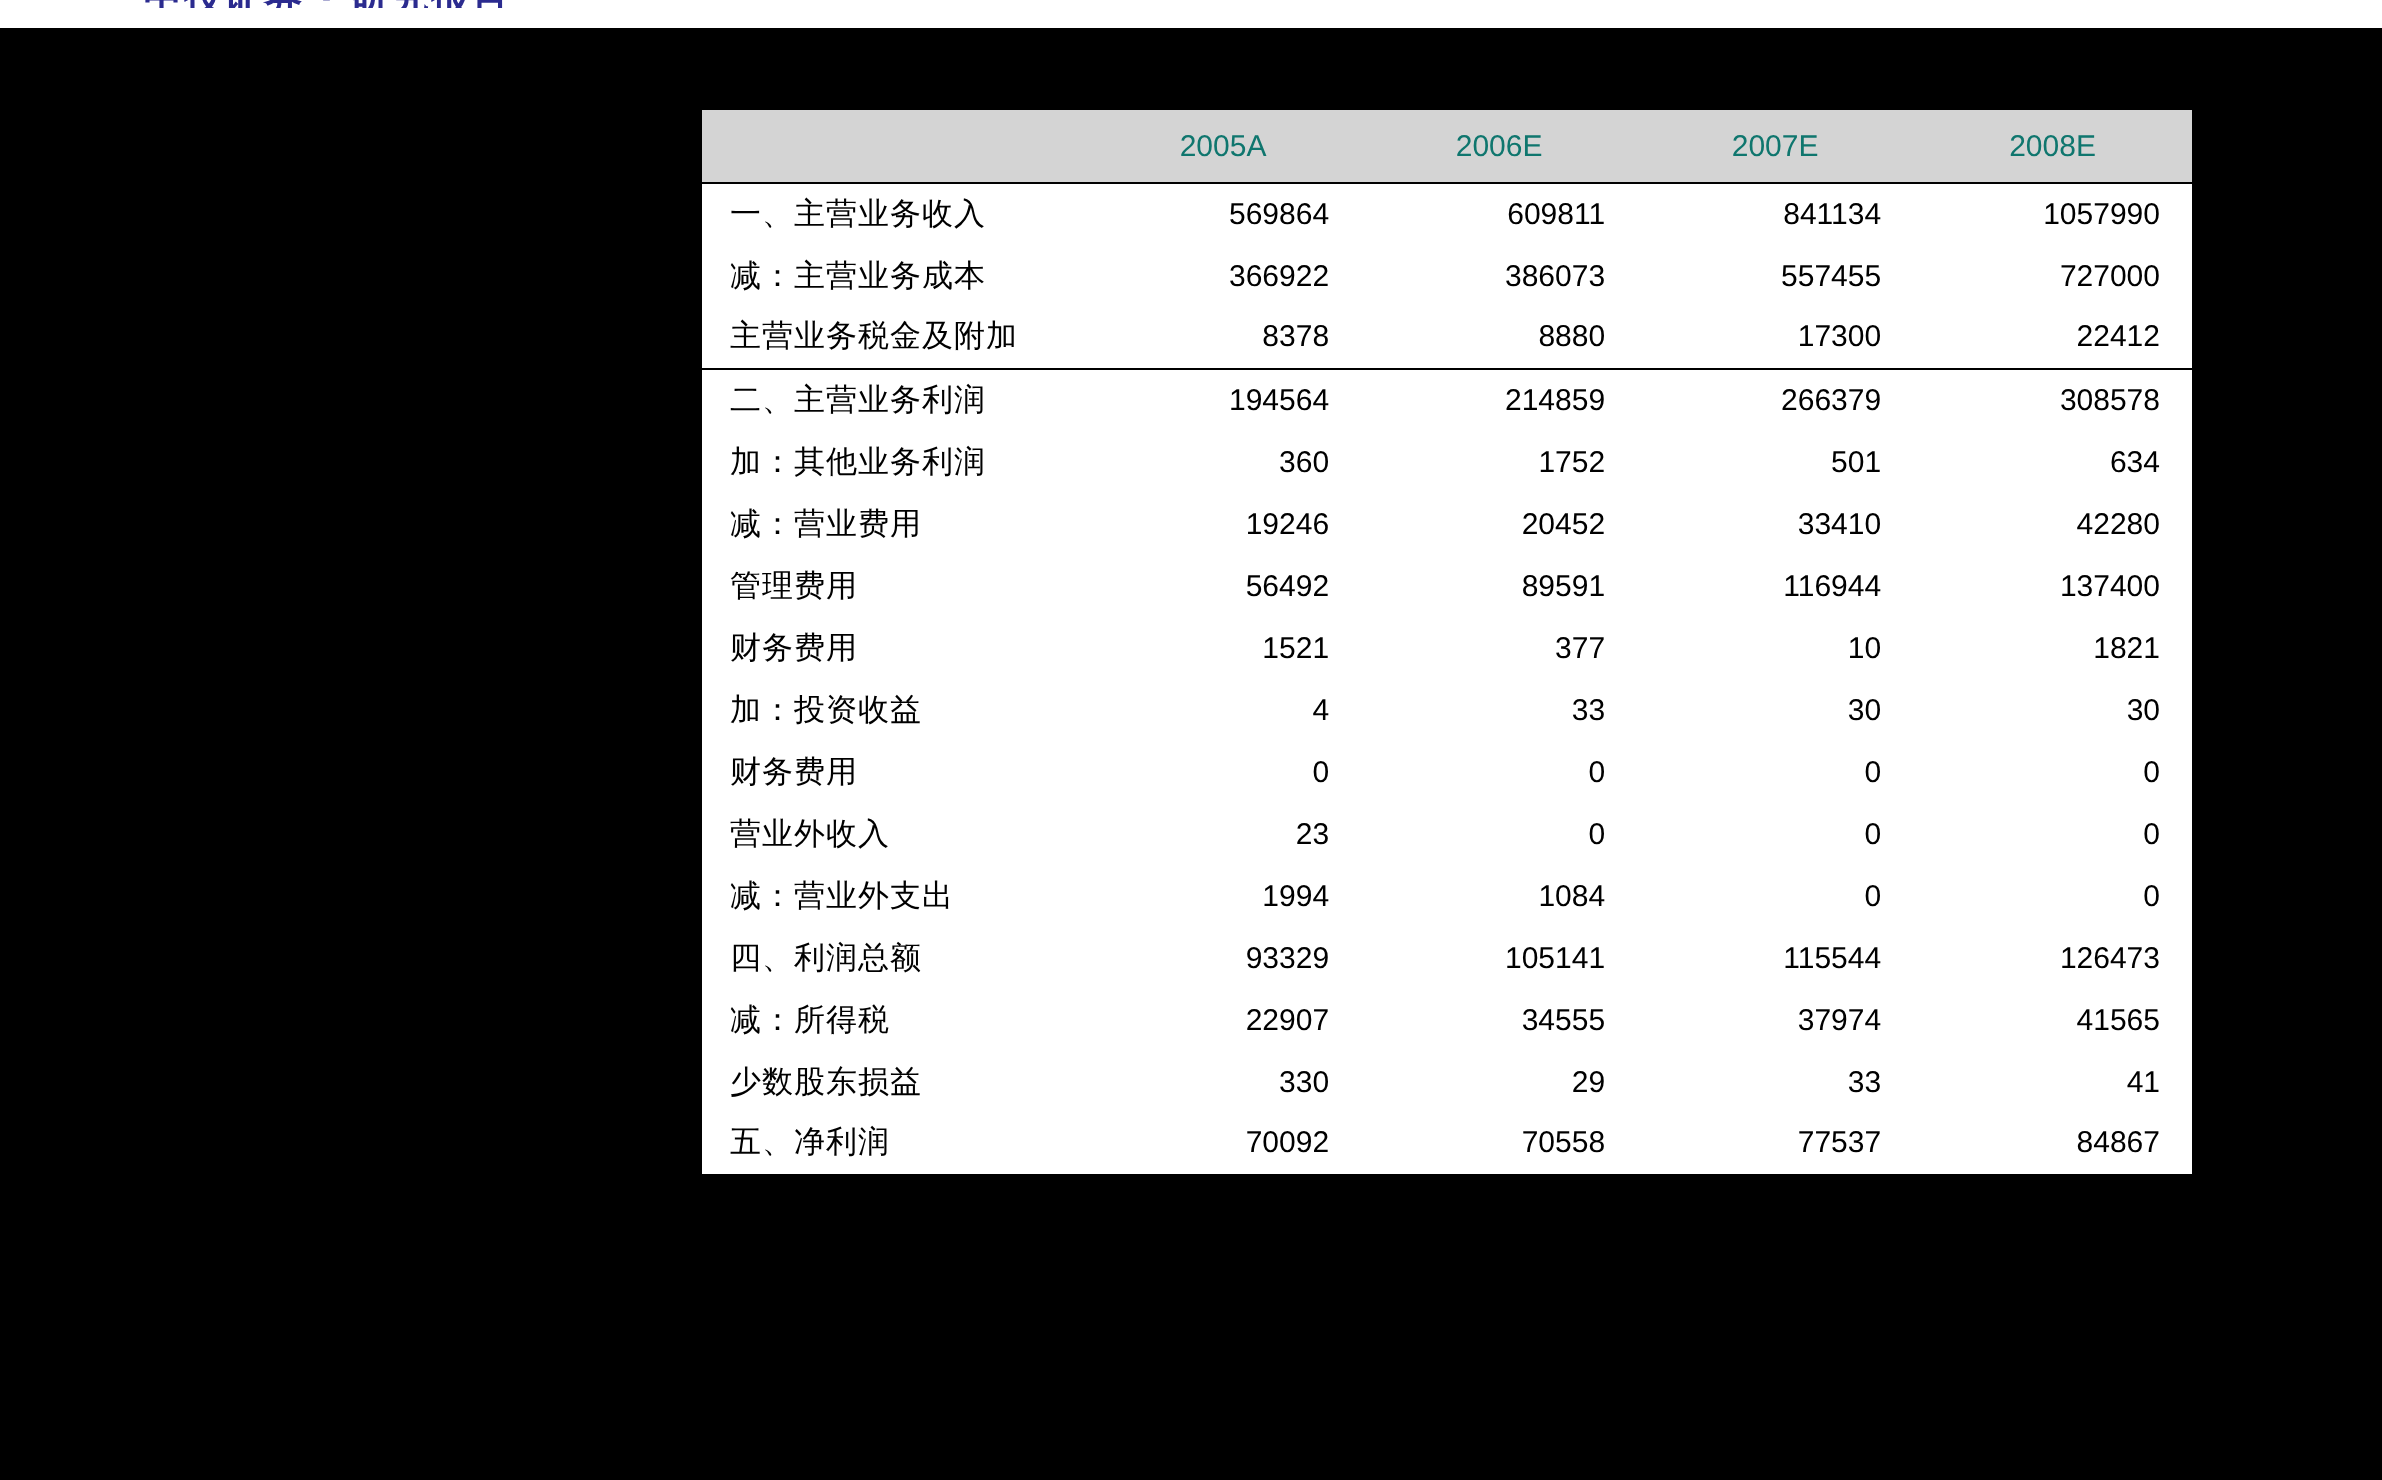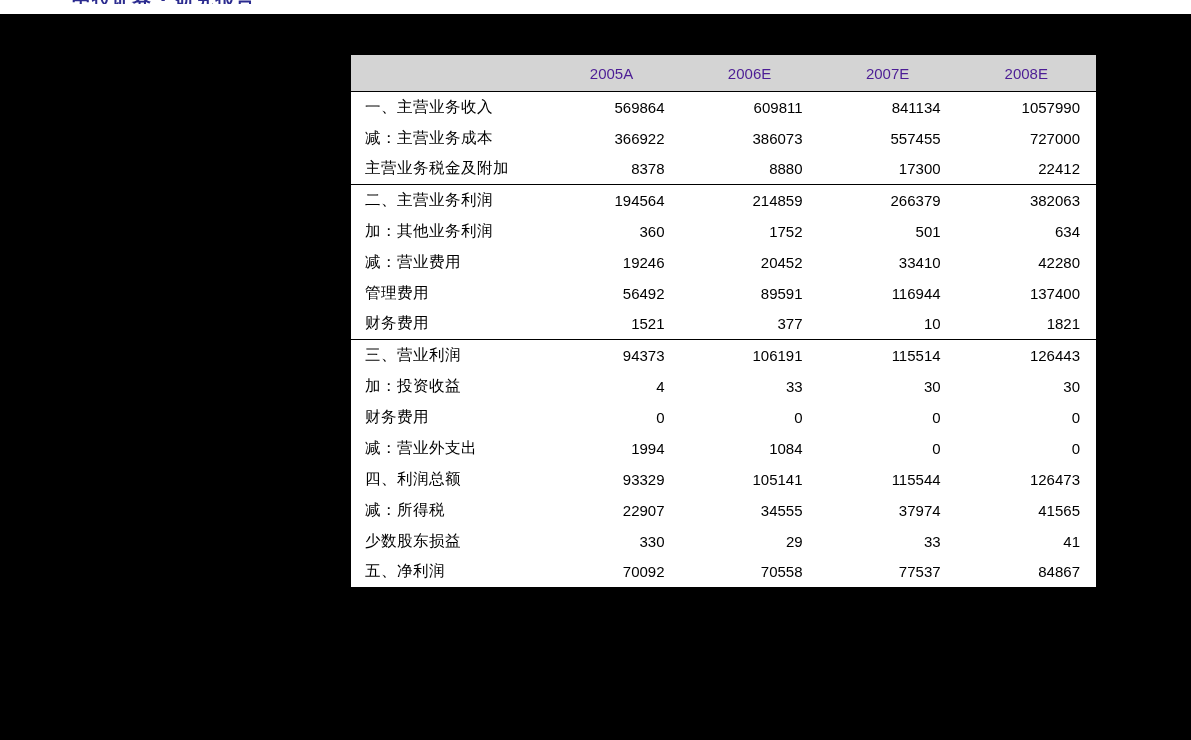--- a/index.html
+++ b/index.html
@@ -68,21 +68,21 @@
     color: #000000;
   }
 
   table.fin thead th {
     background: #d4d4d4;
     font-weight: normal;
     height: 34px;
     text-align: center;
     font-family: "Liberation Sans", sans-serif;
     font-size: 15px;
-    color: #4c1d95;
+    color: #0f766e;
     border-top: 1.5px solid #000000;
     border-bottom: 1.5px solid #000000;
   }
 
   table.fin th.label-col {
     width: 205px;
   }
   table.fin td.label-col {
     width: 205px;
     text-align: left;
@@ -150,21 +150,21 @@
           <td class="num">8378</td>
           <td class="num">8880</td>
           <td class="num">17300</td>
           <td class="num">22412</td>
         </tr>
         <tr class="sect-top">
           <td class="label-col">二、主营业务利润</td>
           <td class="num">194564</td>
           <td class="num">214859</td>
           <td class="num">266379</td>
-          <td class="num">382063</td>
+          <td class="num">308578</td>
         </tr>
         <tr class="">
           <td class="label-col">加：其他业务利润</td>
           <td class="num">360</td>
           <td class="num">1752</td>
           <td class="num">501</td>
           <td class="num">634</td>
         </tr>
         <tr class="">
           <td class="label-col">减：营业费用</td>
@@ -180,37 +180,37 @@
           <td class="num">116944</td>
           <td class="num">137400</td>
         </tr>
         <tr class="">
           <td class="label-col">财务费用</td>
           <td class="num">1521</td>
           <td class="num">377</td>
           <td class="num">10</td>
           <td class="num">1821</td>
         </tr>
-        <tr class="sect-top">
-          <td class="label-col">三、营业利润</td>
-          <td class="num">94373</td>
-          <td class="num">106191</td>
-          <td class="num">115514</td>
-          <td class="num">126443</td>
-        </tr>
         <tr class="">
           <td class="label-col">加：投资收益</td>
           <td class="num">4</td>
           <td class="num">33</td>
           <td class="num">30</td>
           <td class="num">30</td>
         </tr>
         <tr class="">
           <td class="label-col">财务费用</td>
           <td class="num">0</td>
+          <td class="num">0</td>
+          <td class="num">0</td>
+          <td class="num">0</td>
+        </tr>
+        <tr class="">
+          <td class="label-col">营业外收入</td>
+          <td class="num">23</td>
           <td class="num">0</td>
           <td class="num">0</td>
           <td class="num">0</td>
         </tr>
         <tr class="">
           <td class="label-col">减：营业外支出</td>
           <td class="num">1994</td>
           <td class="num">1084</td>
           <td class="num">0</td>
           <td class="num">0</td>

